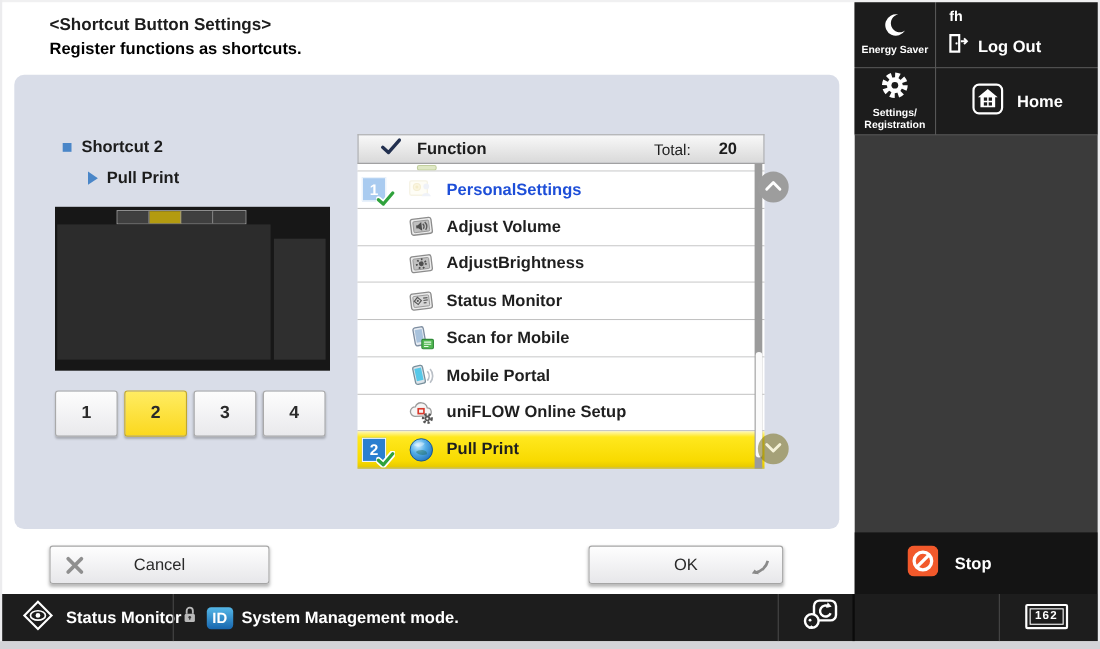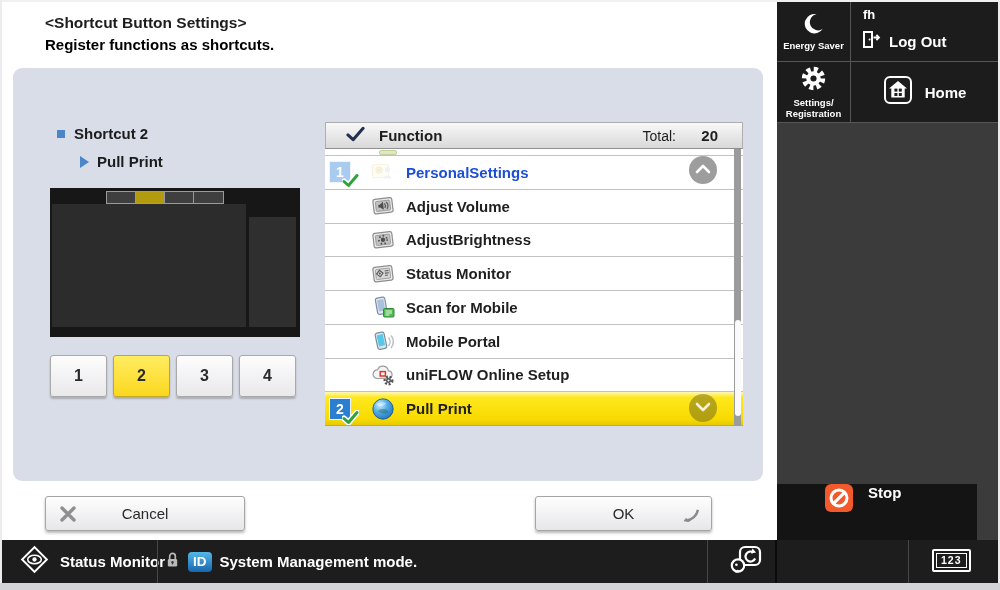--- a/index.html
+++ b/index.html
@@ -34,21 +34,21 @@
   .tp-slot.active{background:#b39b10;}
   .tp-main{position:absolute;left:2px;top:16px;width:194px;height:123px;background:#2c2c2c;}
   .tp-right{position:absolute;left:199px;top:29px;width:47px;height:110px;background:#2f2f2f;}
 
   .sc-buttons{position:absolute;left:50px;top:355px;display:flex;gap:6px;}
   .sbtn{width:57px;height:42px;border:1px solid #a9a9a9;border-radius:3px;background:linear-gradient(180deg,#fdfdfd,#e9e9ec);
         box-shadow:0 2px 2px rgba(0,0,0,.22);font-family:inherit;font-size:16px;font-weight:700;color:#2a2a2a;cursor:pointer;}
   .sbtn.sel{background:linear-gradient(180deg,#ffec62,#fbd81e);border-color:#c2a828;}
 
   
-  .list{position:absolute;left:325px;top:122px;width:418px;height:304px;}
+  .list{position:absolute;left:325px;top:122px;width:370px;height:304px;}
   .list-header{height:27px;display:flex;align-items:center;background:linear-gradient(180deg,#f8f8f8,#d9d9d9);
                border:1px solid #aeaeae;border-bottom:1px solid #8f8f8f;padding:0 24px 0 20px;}
   .list-header .fn{font-size:15px;font-weight:700;color:#1d1d1d;margin-left:14px;}
   .list-header .tot{margin-left:auto;font-size:14px;font-weight:400;color:#1d1d1d;}
   .list-header .totv{width:42px;text-align:right;font-size:15px;font-weight:700;color:#1d1d1d;}
   .list-sliver{height:7px;background:#fff;border-bottom:1px solid #c2c2c2;position:relative;overflow:hidden;}
   .sliver-frag{position:absolute;left:54px;top:1px;width:18px;height:5px;background:#dfe8c4;border:1px solid #c2cf9e;border-radius:2px;}
   .list-rows{height:270px;}
   .lrow{display:flex;align-items:center;height:33.75px;background:#fff;border-bottom:1px solid #c2c2c2;padding-left:44px;position:relative;}
   .lrow.sel{background:linear-gradient(180deg,#fff8b8 0,#ffe81e 16%,#f8da00 82%,#e6c900 100%);border-bottom-color:#c8b400;}
@@ -80,21 +80,21 @@
   .sidebar{position:absolute;left:777px;top:0;width:221px;height:540px;background:#3b3b3b;}
   .sb-grid{position:absolute;left:0;top:2px;width:221px;height:121px;display:grid;grid-template-columns:73px 147px;grid-template-rows:59px 60px;gap:1px;background:#565656;}
   .sb-cell{background:#1c1c1c;color:#fff;cursor:pointer;}
   .cell-center{display:flex;flex-direction:column;align-items:center;justify-content:center;gap:2px;}
   .sb-small{font-size:9.5px;font-weight:700;color:#fff;text-align:center;line-height:1.15;}
   .cell-logout{position:relative;}
   .fh{position:absolute;left:12px;top:5px;font-size:13px;font-weight:700;color:#fff;}
   .lo-row{position:absolute;left:10px;top:27px;display:flex;align-items:center;gap:7px;}
   .sb-big{font-size:15px;font-weight:700;color:#fff;}
   .cell-home{display:flex;align-items:center;justify-content:center;gap:12px;}
-  .stop-row{position:absolute;left:0;top:484px;width:200px;height:56px;background:#141414;display:flex;padding-left:48px;gap:15px;cursor:pointer;}
+  .stop-row{position:absolute;left:0;top:484px;width:221px;height:56px;background:#141414;display:flex;align-items:center;padding-left:48px;gap:15px;cursor:pointer;}
 
   
   .bottombar{position:absolute;left:0;top:540px;width:1000px;height:43px;background:#1d1d1d;}
   .bb-div{position:absolute;top:0;width:1px;height:43px;background:#484848;}
   .bb-sep{position:absolute;top:0;width:2px;height:43px;background:#0b0b0b;}
   .bb-status{position:absolute;left:0;top:0;width:157px;height:43px;display:flex;align-items:center;gap:9px;padding-left:18px;cursor:pointer;}
   .bb-white{font-size:15px;font-weight:700;color:#fff;white-space:nowrap;}
   .bb-auth{position:absolute;left:165px;top:0;height:43px;display:flex;align-items:center;gap:8px;justify-content:space-between;}
   .id-badge{display:inline-block;background:linear-gradient(180deg,#55b8e8,#1766ae);border-radius:4px;color:#fff;font-size:13.5px;font-weight:700;padding:2px 5px;line-height:16px;}
   .bb-counter{position:absolute;left:719px;top:0;width:54px;height:43px;display:flex;align-items:center;justify-content:center;cursor:pointer;}
@@ -401,21 +401,21 @@
             <path d="M24.5 4.5 l3.6 4 -5.2 1 z" fill="#fff"></path>
             <circle cx="10" cy="21.5" r="6.2" fill="#1d1d1d" stroke="#fff" stroke-width="2.2"></circle>
             <circle cx="8.4" cy="20.8" r="1.3" fill="#fff"></circle>
             <path d="M9.5 25.5 l-2.4 3.4 5.2 -1.2 z" fill="#fff"></path>
           </svg>
       </span>
     </div>
     <div class="bb-sep" style="left:775px"></div>
     <div class="bb-div" style="left:908px"></div>
     <span class="badge123">
-      <span class="inner">123</span>
+      <span class="inner">162</span>
     </span>
   </div>
 
   <div class="edge-top"></div>
   <div class="edge-left"></div>
   <div class="edge-right"></div>
   <div class="edge-bottom"></div>
 </div>
 
 </body></html>

